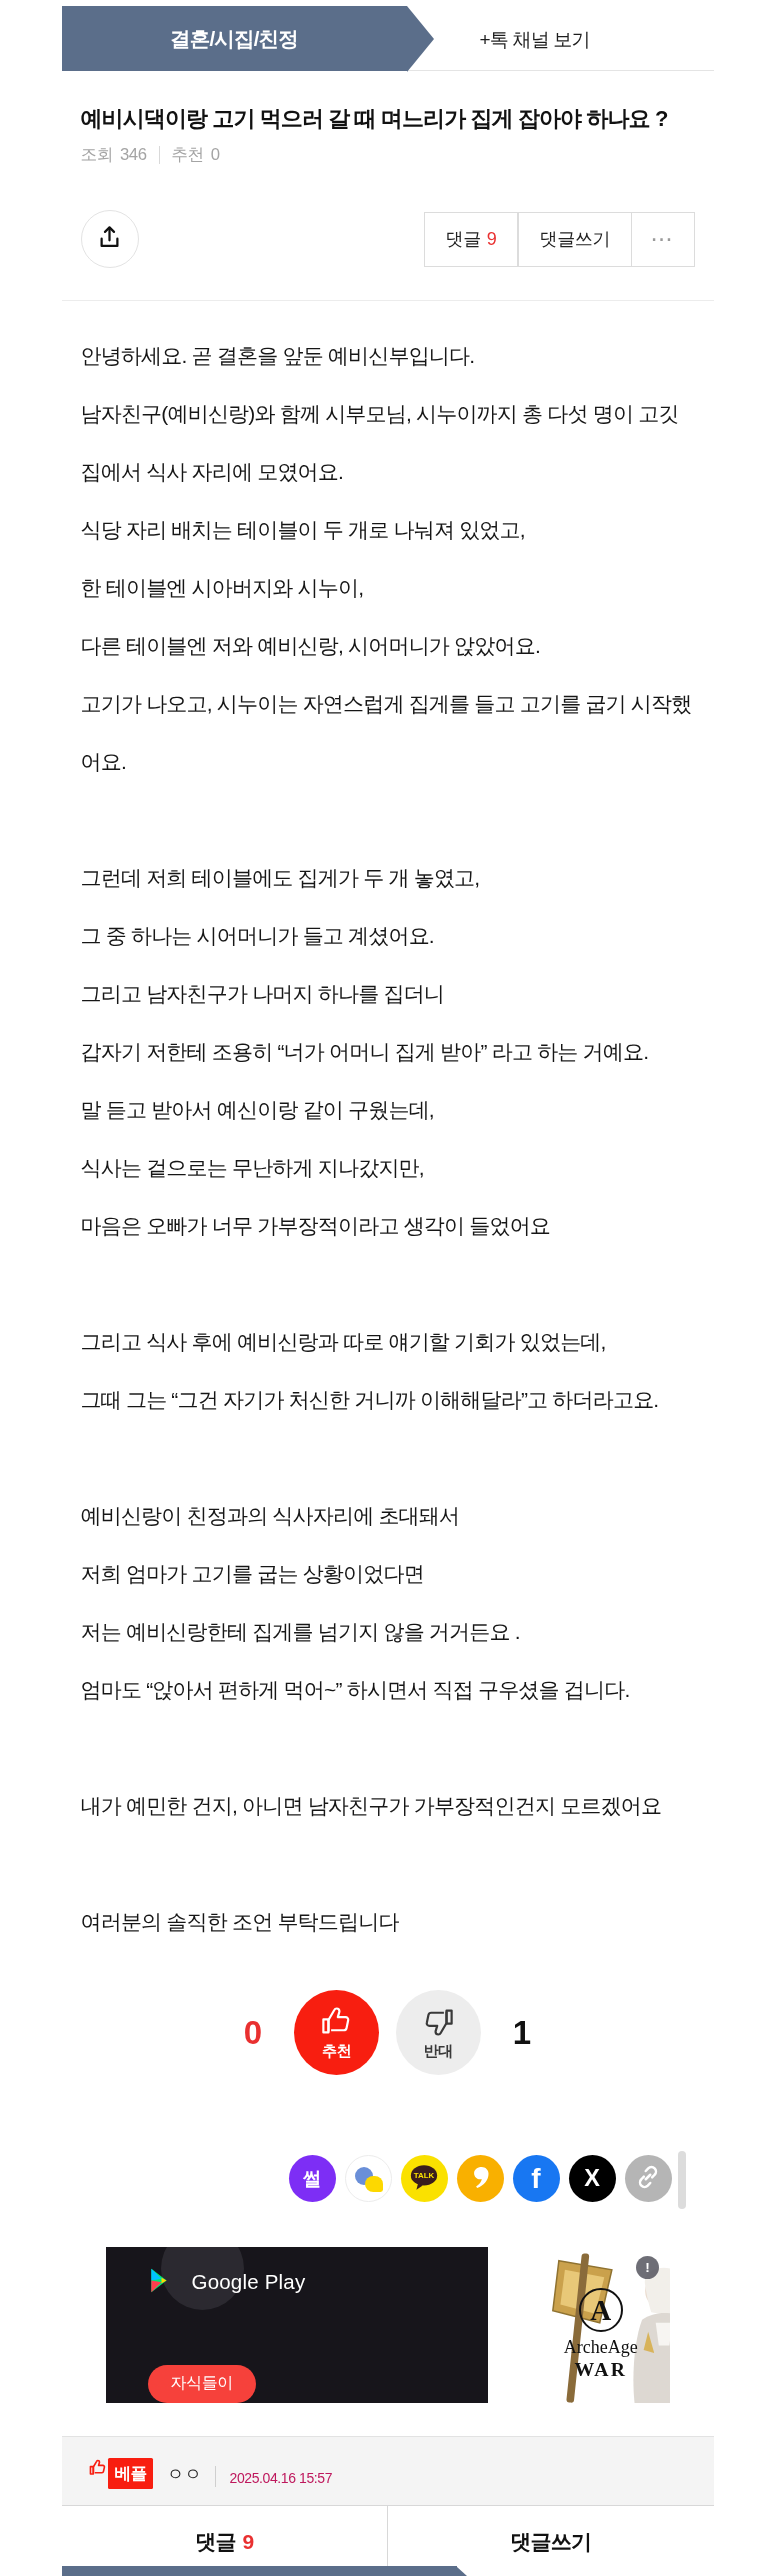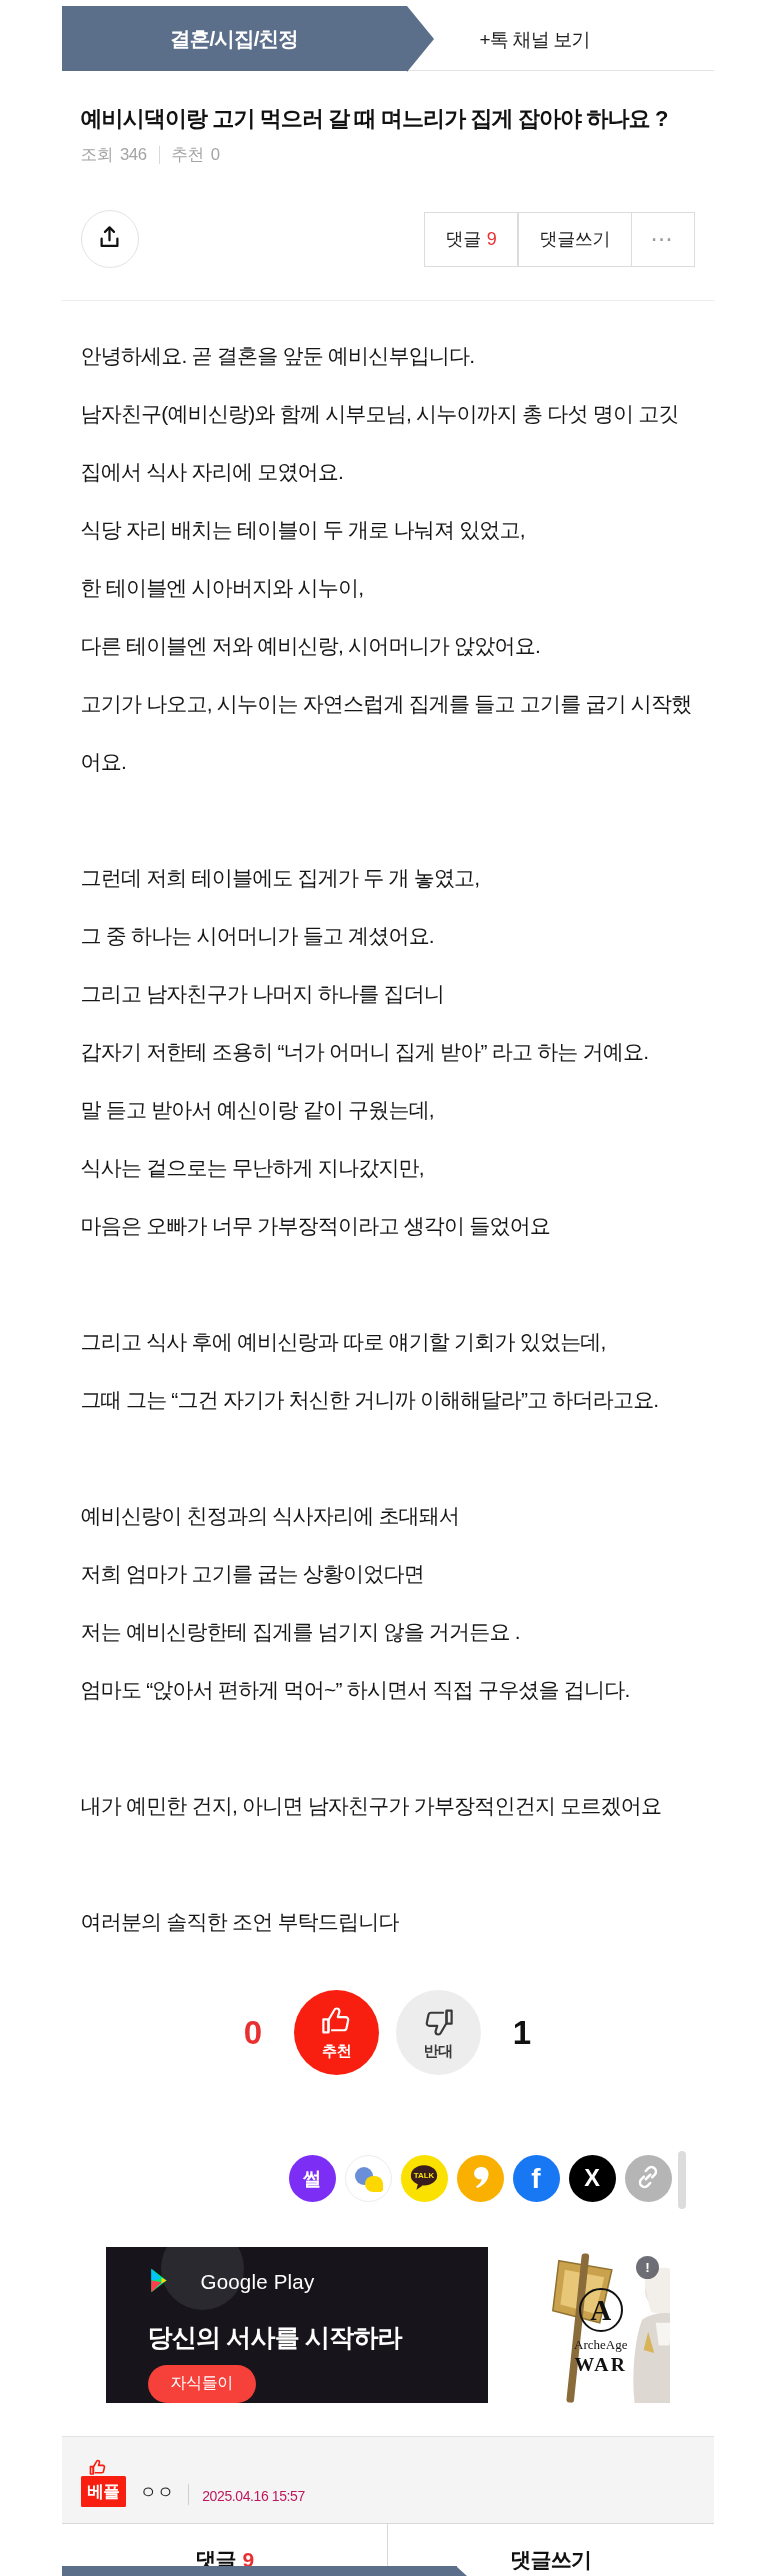--- a/index.html
+++ b/index.html
@@ -68,40 +68,40 @@
   .s-fb { background:#1877f2; font-size:28px; font-weight:700; }
   .s-x { background:#000; font-size:23.5px; font-weight:700; }
   .s-link { background:#b5b5b5; }
   .scrollbar-thumb { position:absolute; right:9px; top:-4.5px; width:7.6px; height:58px; border-radius:4.5px; background:#dcdcdc; }
 
   
   .ad { position:relative; margin:45px 44px 0; height:156px; background:#17151b; overflow:hidden; }
   .ad-moon { position:absolute; left:55px; top:-19.7px; width:83px; height:83px; border-radius:50%; background:#2b2930; }
   .ad-white-circle { position:absolute; left:430px; top:-42px; width:250px; height:250px; border-radius:50%; background:#fff; }
   .ad-white-rect { position:absolute; right:0; top:0; bottom:0; width:182px; background:#fff; }
-  .ad-gp { position:absolute; left:42px; top:19.7px; display:flex; align-items:center; gap:26px; }
+  .ad-gp { position:absolute; left:42px; top:19.7px; display:flex; align-items:center; gap:17px; }
   .ad-gp-text { color:#fff; font-size:20.5px; letter-spacing:0.2px; }
   .ad-headline { position:absolute; left:42px; top:74px; color:#fff; font-size:25px; font-weight:700; letter-spacing:-0.8px; }
   .ad-cta { position:absolute; left:42px; top:118px; background:#f6413b; color:#fff; font-size:16px;
             border-radius:757px; padding:8.3px 23px; letter-spacing:-0.4px; }
   .ad-art { position:absolute; left:409px; top:0; }
   .ad-brand { position:absolute; right:19.7px; top:41px; width:98px; text-align:center; color:#111;
               font-family:"Liberation Serif","DejaVu Serif",serif; }
   .ad-brand-circle { width:44px; height:44px; border:2.3px solid #111; border-radius:50%; margin:0 auto;
                      display:flex; align-items:center; justify-content:center; font-size:29px; font-weight:700; }
-  .ad-brand-name { font-size:13px; margin-top:4.5px; }
+  .ad-brand-name { font-size:18px; margin-top:4.5px; }
   .ad-brand-sub { font-size:19.7px; font-weight:700; letter-spacing:2.3px; }
   .ad-info { position:absolute; right:10.6px; top:9px; width:23px; height:23px; border-radius:50%;
              background:#55555f; color:#fff; font-size:13.6px; font-weight:700;
              display:flex; align-items:center; justify-content:center; opacity:0.85; }
 
   
   .comment-sec { margin-top:33px; background:#f4f4f4; border-top:0.8px solid #e2e2e2; padding:21px 19px 16.7px; }
   .cm-head { display:flex; align-items:flex-end; gap:13.6px; }
-  .bepl { display:flex; flex-direction:column; align-items:flex-start; }
+  .bepl { display:flex; flex-direction:row; align-items:flex-start; }
   .bepl svg { margin-left:7.6px; margin-bottom:-1.5px; }
   .bepl-box { background:#f81e10; color:#fff; font-size:16.7px; font-weight:700; padding:3.8px 6.8px; border-radius:1.5px; letter-spacing:-0.8px; }
   .cm-author { font-size:17.4px; color:#222; padding-bottom:3px; }
   .cm-div { width:0.8px; height:21px; background:#cfcfcf; margin-bottom:1.5px; }
   .cm-date { font-size:14px; color:#be185d; padding-bottom:3px; letter-spacing:-0.4px; }
   .cm-text { margin-top:19.7px; font-size:19px; line-height:37px; color:#222; letter-spacing:-0.8px; }
 
   
   .footer-bar { display:flex; height:73px; border-top:0.8px solid #d8d8d8; border-bottom:0.8px solid #d8d8d8; background:#fff; }
   .f-cell { flex:1; display:flex; align-items:center; justify-content:center; font-size:21px; font-weight:700;
@@ -283,21 +283,20 @@
       <span>
         <svg width="27" height="27" viewBox="0 0 24 24">
           <polygon points="3,1.5 16.5,12 3,22.5" fill="#00e572"></polygon>
           <polygon points="3,1.5 12,10.5 3,12" fill="#00c3ff"></polygon>
           <polygon points="3,12 12,13.5 3,22.5" fill="#ff3e4e"></polygon>
           <polygon points="12,9.6 16.5,12 12,14.4" fill="#ffd500"></polygon>
         </svg>
       </span>
       <span class="ad-gp-text">Google Play</span>
     </div>
-    <div class="ad-headline">당신의 서사를 시작하라</div>
     <div class="ad-cta">자식들이</div>
     <div class="ad-brand">
       <div class="ad-brand-circle">A</div>
       <div class="ad-brand-name">ArcheAge</div>
       <div class="ad-brand-sub">WAR</div>
     </div>
     <div class="ad-info">!</div>
   </div>
 
   <div class="comment-sec">

